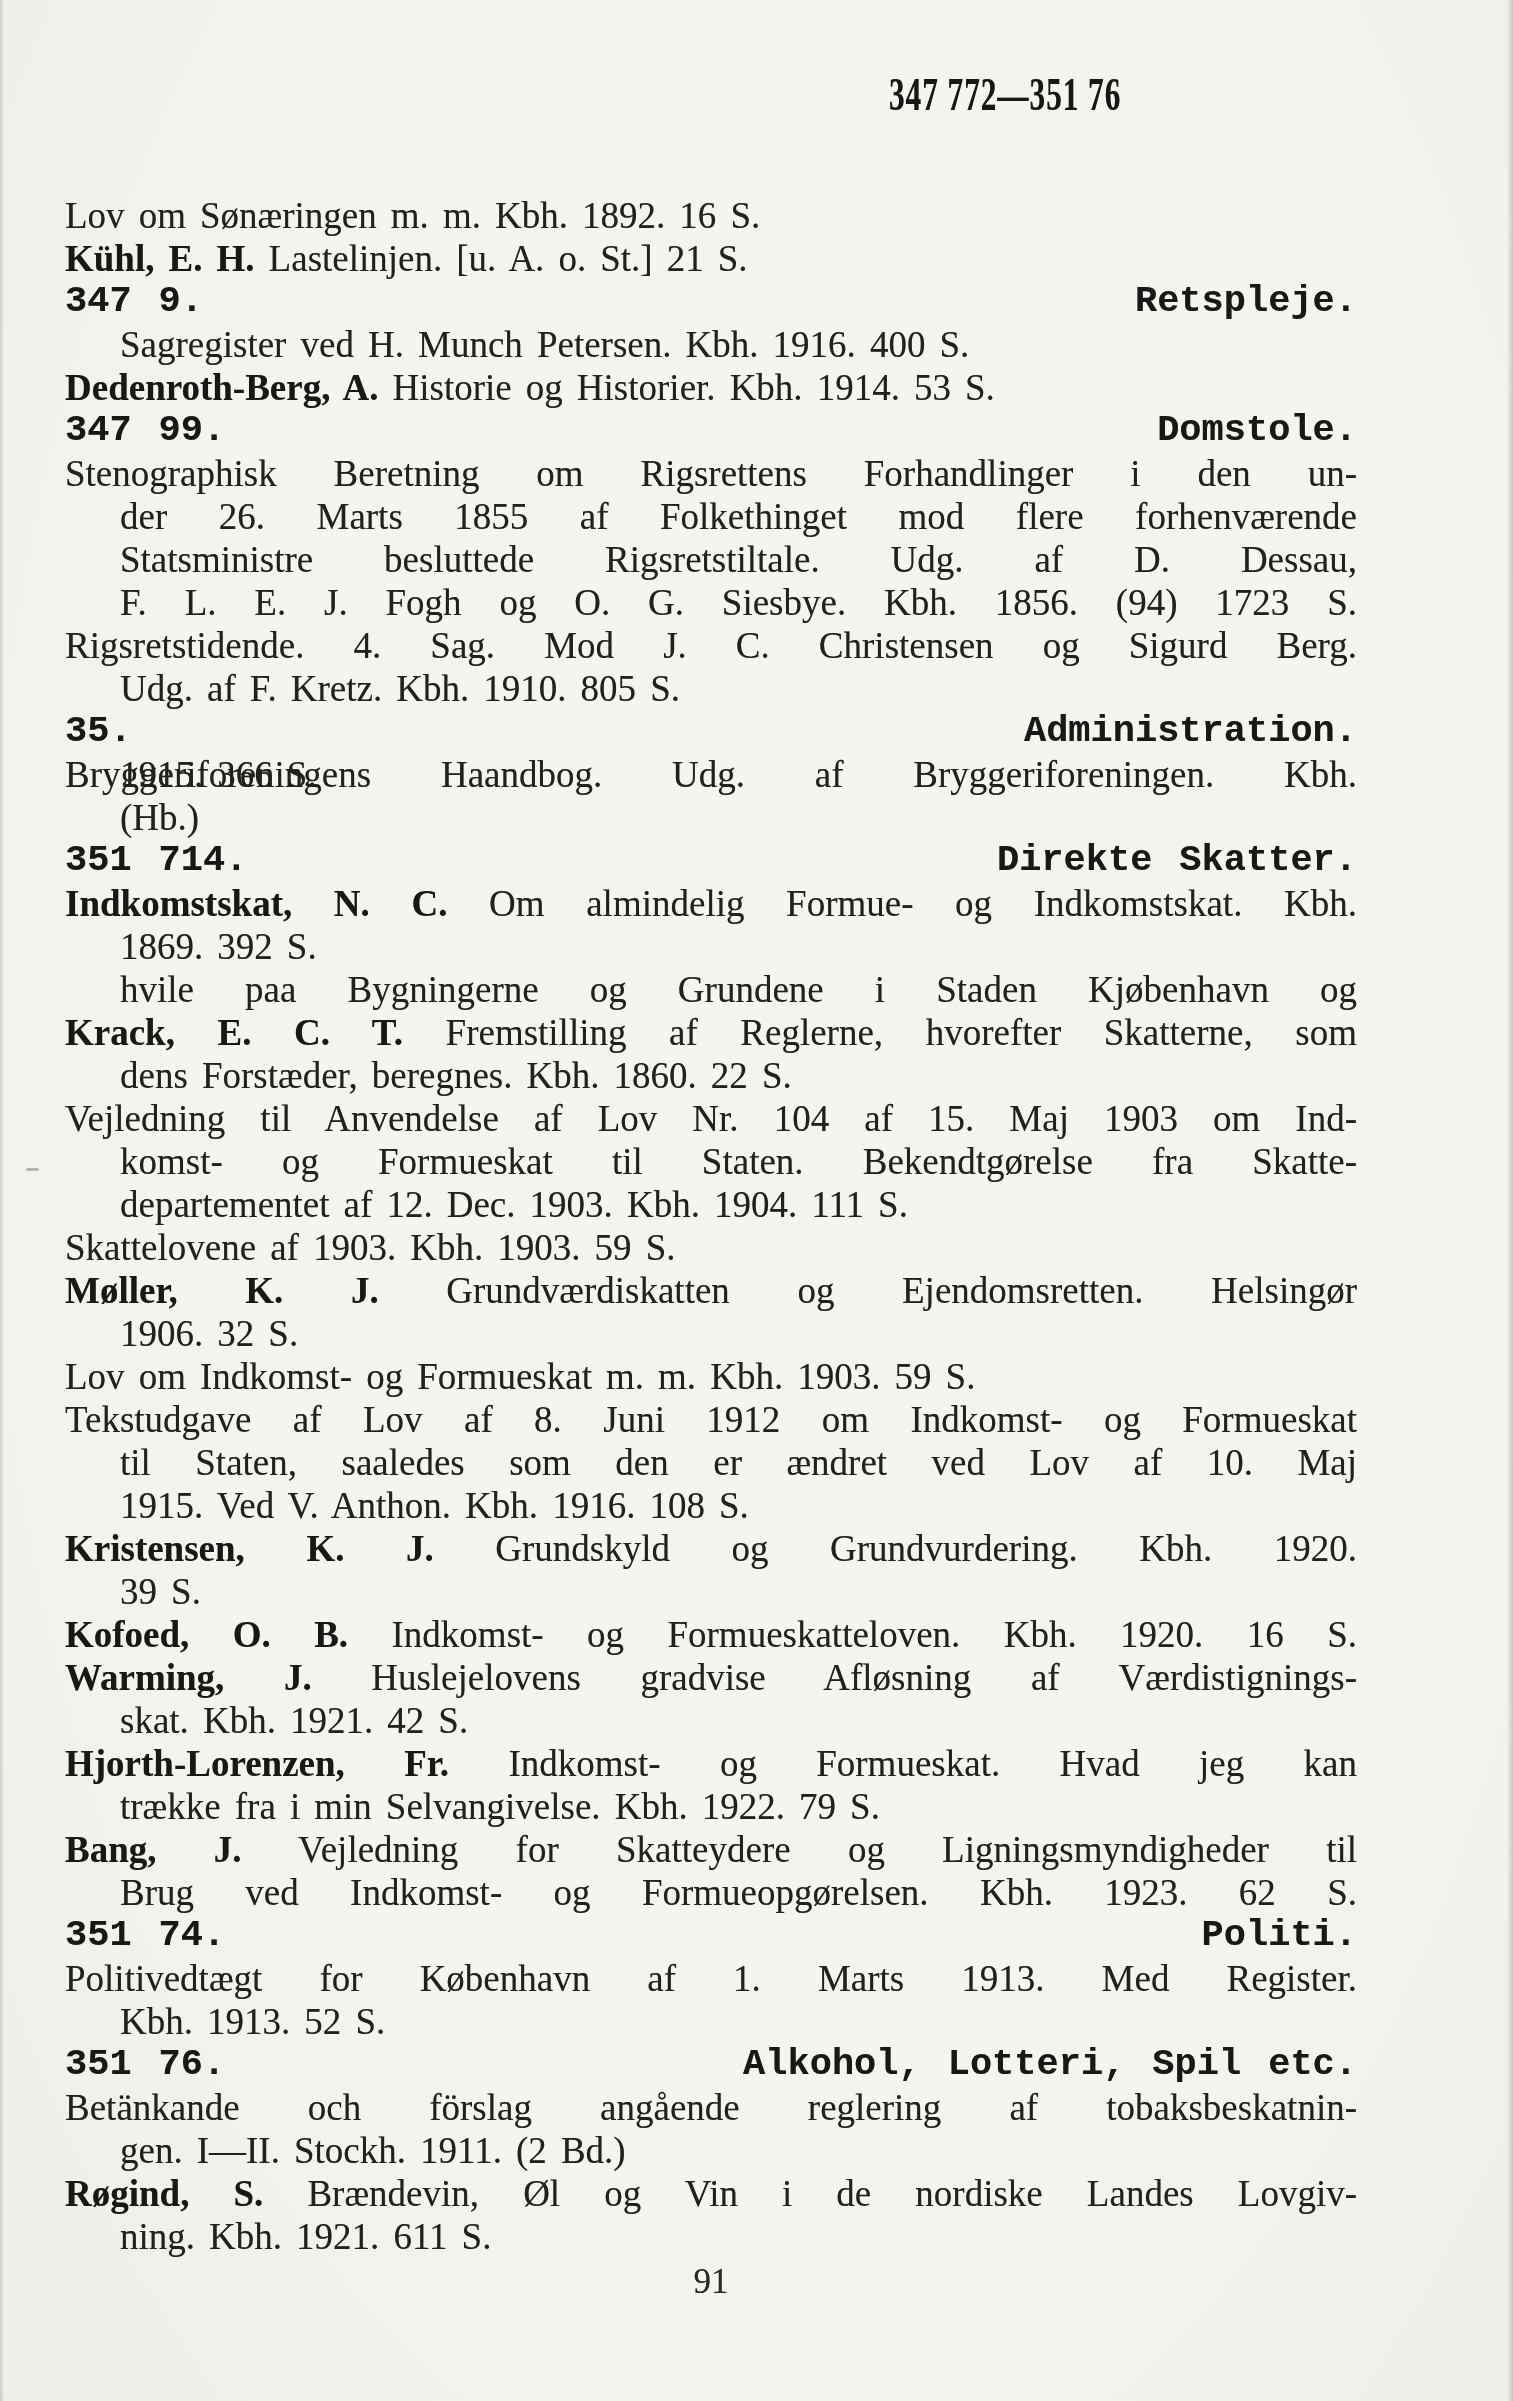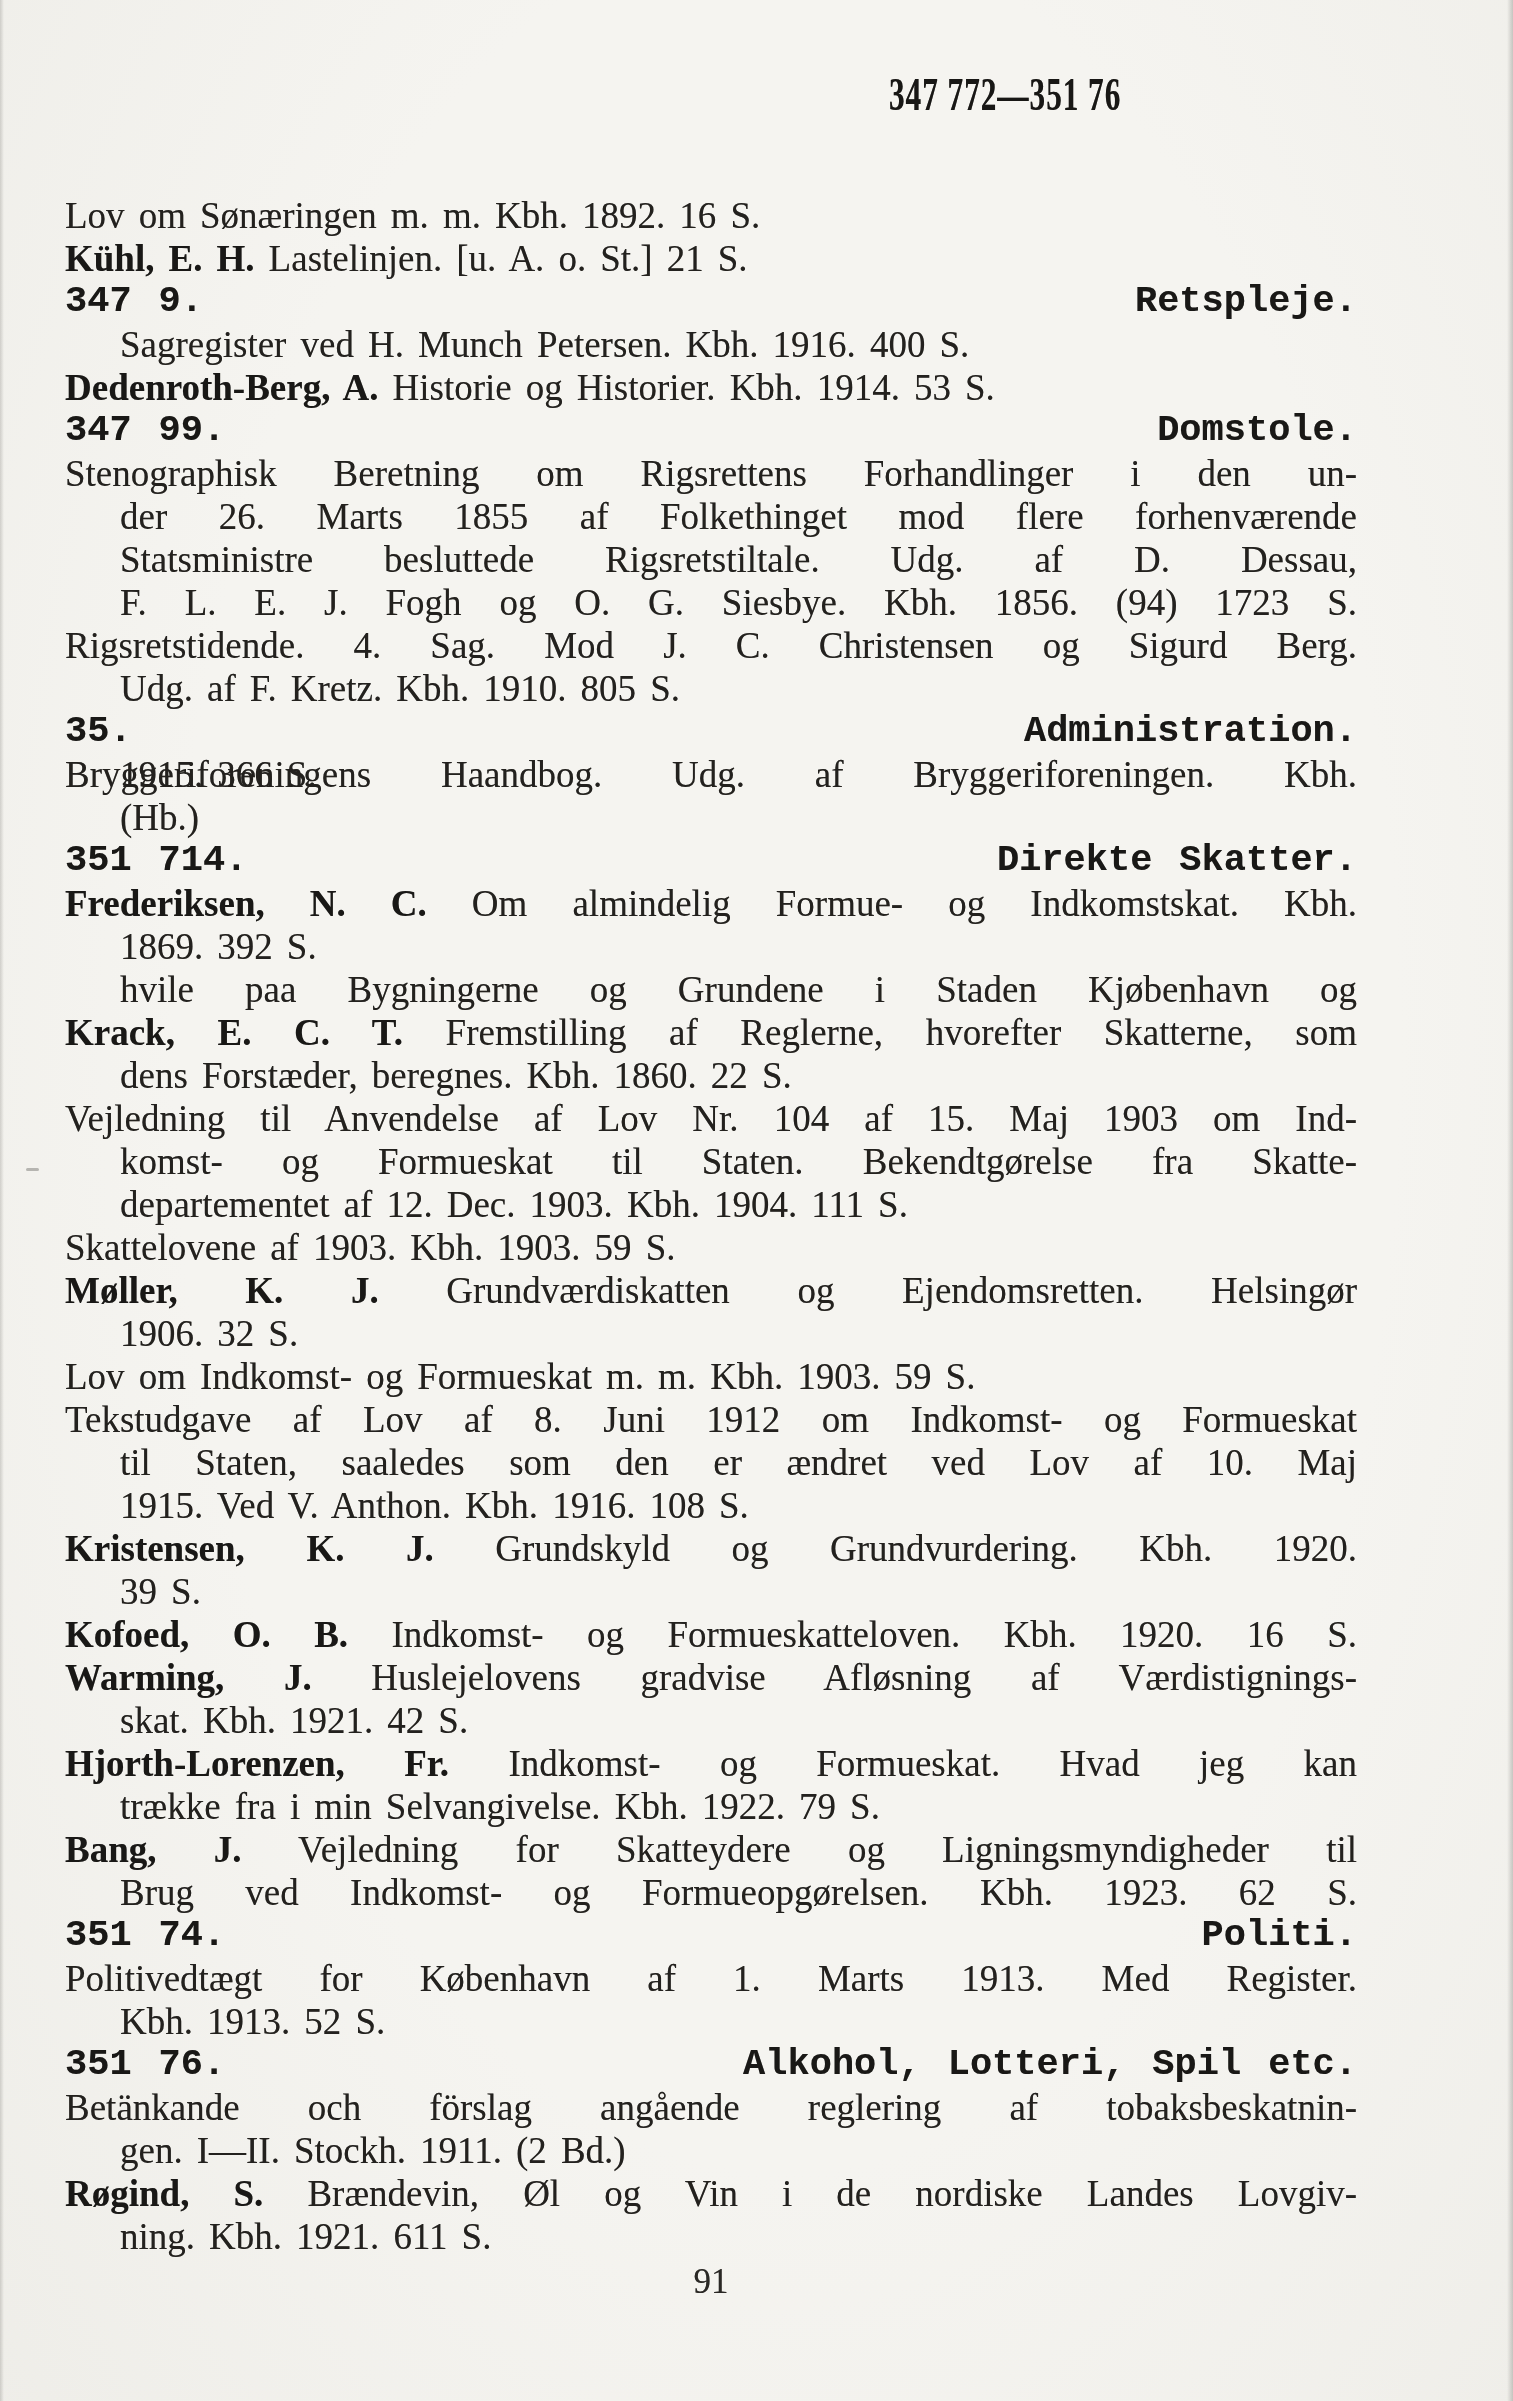--- a/index.html
+++ b/index.html
@@ -93,21 +93,21 @@
       </div>
       <div class="line justify"><span>Bryggeriforeningens Haandbog. Udg. af Bryggeriforeningen. Kbh.</span></div>
       <div class="line indent split">
         <span>1915. 366 S.</span>
         <span>(Hb.)</span>
       </div>
       <div class="line section">
         <span>351 714.</span>
         <span>Direkte Skatter.</span>
       </div>
-      <div class="line justify"><span class="author">Frederiksen, N. C.</span><span> Om almindelig Formue- og Indkomstskat. Kbh.</span></div>
+      <div class="line justify"><span class="author">Indkomstskat, N. C.</span><span> Om almindelig Formue- og Indkomstskat. Kbh.</span></div>
       <div class="line indent"><span>1869. 392 S.</span></div>
       <div class="line indent justify"><span>hvile paa Bygningerne og Grundene i Staden Kjøbenhavn og</span></div>
       <div class="line justify"><span class="author">Krack, E. C. T.</span><span> Fremstilling af Reglerne, hvorefter Skatterne, som</span></div>
       <div class="line indent"><span>dens Forstæder, beregnes. Kbh. 1860. 22 S.</span></div>
       <div class="line justify"><span>Vejledning til Anvendelse af Lov Nr. 104 af 15. Maj 1903 om Ind-</span></div>
       <div class="line indent justify"><span>komst- og Formueskat til Staten. Bekendtgørelse fra Skatte-</span></div>
       <div class="line indent"><span>departementet af 12. Dec. 1903. Kbh. 1904. 111 S.</span></div>
       <div class="line"><span>Skattelovene af 1903. Kbh. 1903. 59 S.</span></div>
       <div class="line justify"><span class="author">Møller, K. J.</span><span> Grundværdiskatten og Ejendomsretten. Helsingør</span></div>
       <div class="line indent"><span>1906. 32 S.</span></div>

